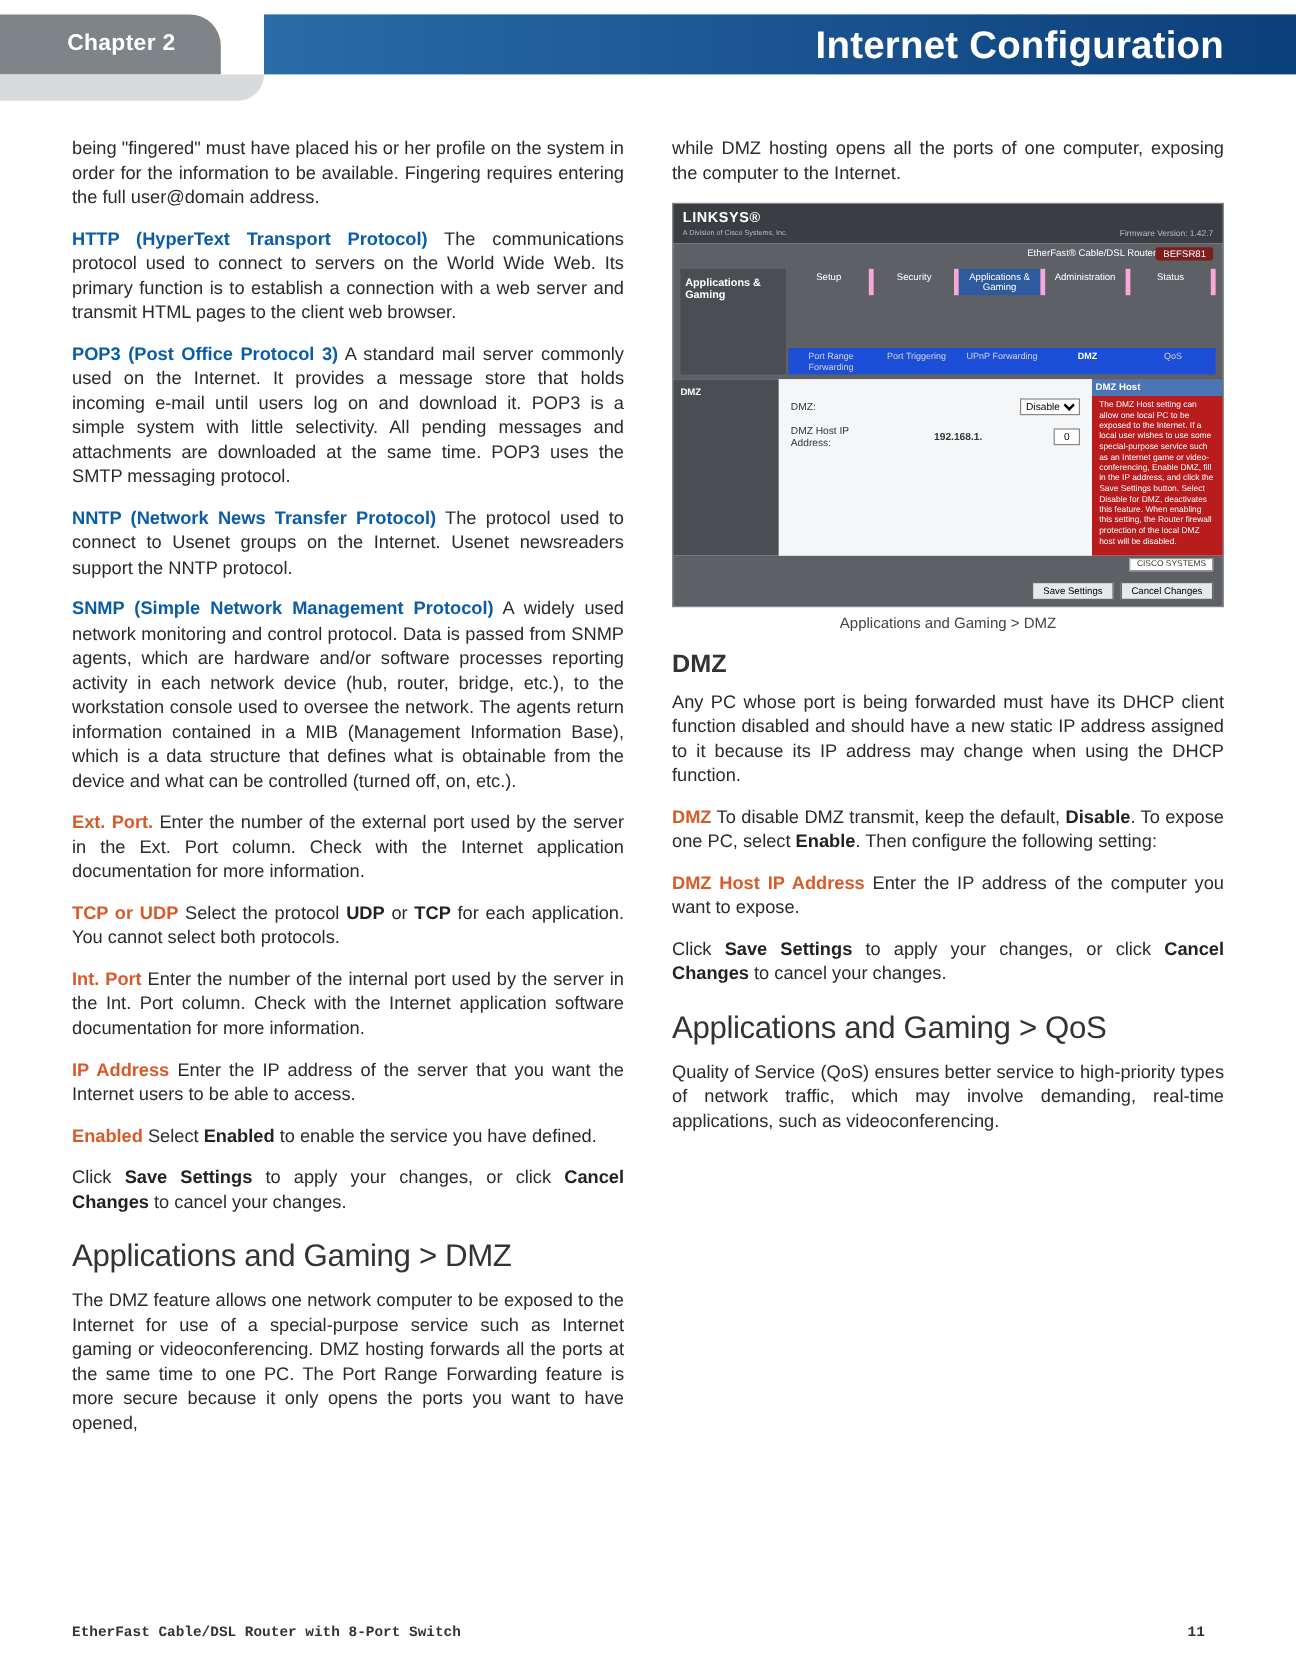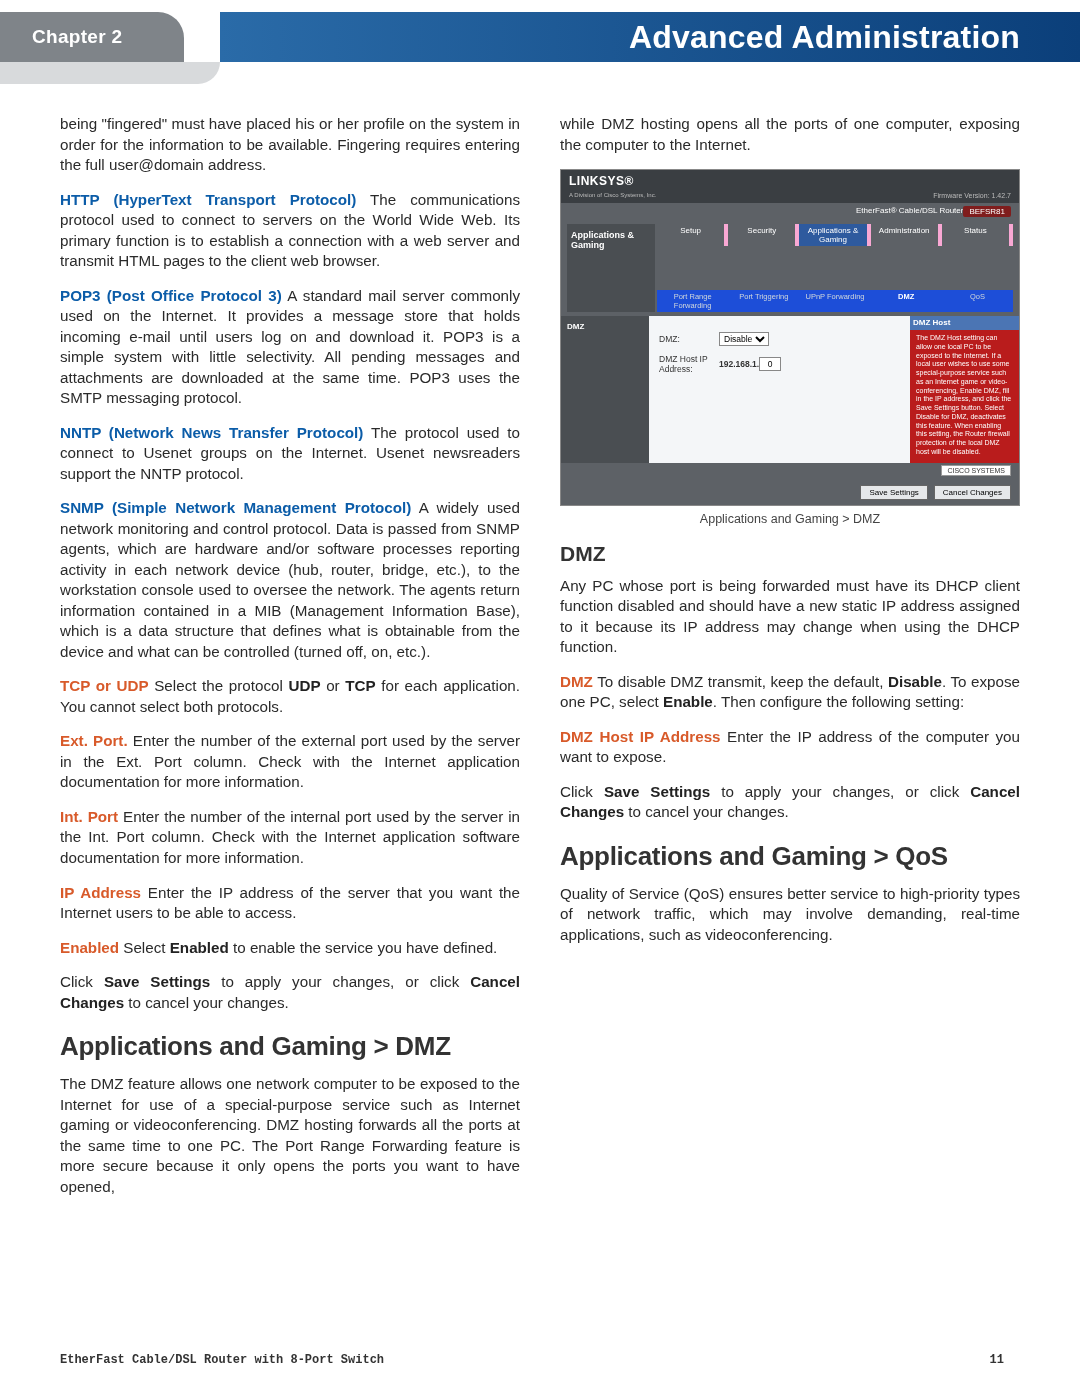--- a/index.html
+++ b/index.html
@@ -17,21 +17,21 @@
     background: #fff;
     position: relative;
   }
   .chapter-tab {
     position: absolute;
     left: 0; top: 12px;
     width: 184px; height: 50px;
     background: #7f8489;
     border-top-right-radius: 26px;
     display: flex; align-items: center;
-    padding-left: 32px;
+    padding-left: 56px;
     color: #fff;
     font-weight: 700;
     font-size: 19px;
     letter-spacing: 0.3px;
   }
   .title-bar {
     position: absolute;
     right: 0; top: 12px;
     left: 220px;
     height: 50px;
@@ -67,21 +67,21 @@
     text-align: justify;
     margin-bottom: 14px;
     color: #2a2a2a;
   }
   .term { color: #0b5ca8; font-weight: 700; }
   .term-red { color: #d85a2a; font-weight: 700; }
   b { font-weight: 700; color: #222; }
   h2.section {
     font-family: Arial, "Helvetica Neue", sans-serif;
     font-size: 26px;
-    font-weight: 700;
+    font-weight: 400;
     color: #333;
     margin: 18px 0 12px 0;
     letter-spacing: -0.3px;
   }
   h3.sub {
     font-family: Arial, sans-serif;
     font-size: 21px;
     font-weight: 700;
     color: #333;
     margin: 16px 0 10px 0;
@@ -130,21 +130,21 @@
   }
   .ss-tabitems { flex:1; display:flex; flex-direction:column; }
   .ss-tabrow1 { display:flex; color:#fff; font-size:8px; }
   .ss-tabrow1 span { flex:1; text-align:center; padding:2px 1px; border-right:4px solid #f9a8d4; }
   .ss-tabrow1 .active { background:#2e5a9e; }
   .ss-tabrow2 { display:flex; color:#cfd6dc; font-size:7.5px; background:#1d4ed8;margin-top:44px; }
   .ss-tabrow2 span { flex:1; text-align:center; padding:2px 1px; }
   .ss-body { display:flex; min-height:140px; }
   .ss-left { width:88px; background:#4a4e52; color:#fff; font-size:8px; padding:6px; font-weight:700; }
   .ss-center { flex:1; background:#f4f6f8; padding:16px 10px; }
-  .ss-center .row { display:flex; align-items:center; margin-bottom:8px; font-size:8.5px; color:#333; }
+  .ss-center .row { display:flex; align-items:center; margin-bottom:8px; font-size:8.5px; color:#333;justify-content:space-between; }
   .ss-center .row .lbl { width:60px; }
   .ss-center select, .ss-center input { font-size:8.5px; height:14px; border:1px solid #888; background:#fff; }
   .ss-center select { width:50px; }
   .ss-center input { width:22px; text-align:center; }
   .ss-right { width:109px; background:#b91c1c; color:#fff; padding:6px; font-size:7px; line-height:1.25; }
   .ss-right .h { background:#4b75b4; color:#fff; font-weight:700; font-size:8px; padding:2px 3px; margin:-6px -6px 4px -6px; }
   .ss-bottom { background:#5d6166; padding:5px 8px; display:flex; justify-content:flex-end; gap:6px; }
   .ss-bottom button { font-size:8px; padding:2px 8px; background:#e6e8ea; border:1px solid #666; }
   .ss-cisco { display:flex; justify-content:flex-end; background:#5d6166; padding:2px 8px 4px; }
   .ss-cisco .logo { background:#fff; color:#333; font-size:7px; padding:1px 5px; border:1px solid #999; }
@@ -168,21 +168,21 @@
   }
 </style>
 </head>
 <body>
 
 <div class="header-bar">
   <div class="chapter-tab">
     <span>Chapter 2</span>
   </div>
   <div class="title-bar">
-    <span>Advanced Administration</span>
+    <span>Internet Configuration</span>
   </div>
   <div class="gray-strip"></div>
 </div>
 
 <div class="page">
 
   <div class="col">
     <p>being "fingered" must have placed his or her profile on the system in order for the information to be available. Fingering requires entering the full user@domain address.</p>
 
     <p>
@@ -195,25 +195,25 @@
 
     <p>
       <span class="term">NNTP (Network News Transfer Protocol)</span><span> The protocol used to connect to Usenet groups on the Internet. Usenet newsreaders support the NNTP protocol.</span>
     </p>
 
     <p>
       <span class="term">SNMP (Simple Network Management Protocol)</span><span> A widely used network monitoring and control protocol. Data is passed from SNMP agents, which are hardware and/or software processes reporting activity in each network device (hub, router, bridge, etc.), to the workstation console used to oversee the network. The agents return information contained in a MIB (Management Information Base), which is a data structure that defines what is obtainable from the device and what can be controlled (turned off, on, etc.).</span>
     </p>
 
     <p>
+      <span class="term-red">Ext. Port.</span><span>  Enter the number of the external port used by the server in the Ext. Port column. Check with the Internet application documentation for more information.</span>
+    </p>
+
+    <p>
       <span class="term-red">TCP or UDP</span><span> Select the protocol </span><b>UDP</b><span> or </span><b>TCP</b><span> for each application. You cannot select both protocols.</span>
-    </p>
-
-    <p>
-      <span class="term-red">Ext. Port.</span><span>  Enter the number of the external port used by the server in the Ext. Port column. Check with the Internet application documentation for more information.</span>
     </p>
 
     <p>
       <span class="term-red">Int. Port</span><span> Enter the number of the internal port used by the server in the Int. Port column. Check with the Internet application software documentation for more information.</span>
     </p>
 
     <p>
       <span class="term-red">IP Address</span><span>  Enter the IP address of the server that you want the Internet users to be able to access.</span>
     </p>
 

